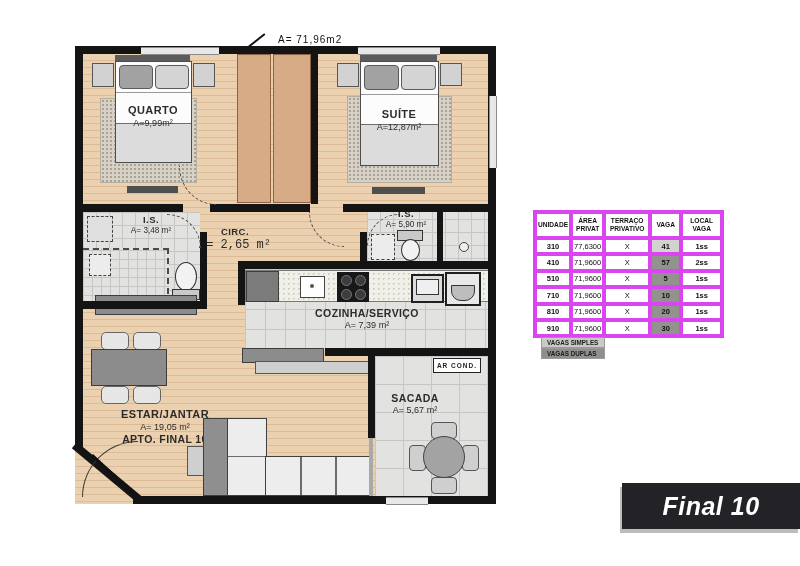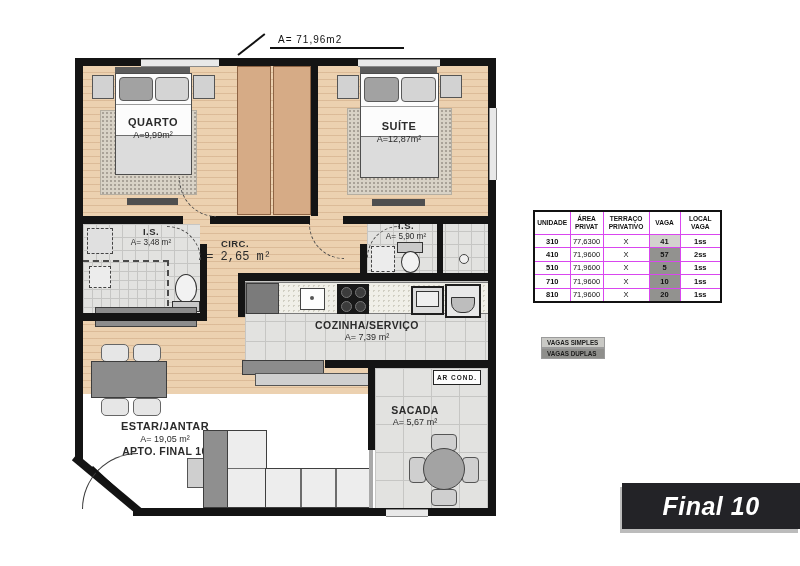--- a/index.html
+++ b/index.html
@@ -1,20 +1,20 @@
 <!DOCTYPE html>
 <html><head>
 <meta charset="utf-8">
 <style>
   html,body{margin:0;padding:0;background:#fff;}
   #page{position:relative;width:800px;height:566px;background:#fff;overflow:hidden;
         font-family:"Liberation Sans",sans-serif;color:#111;}
   .abs{position:absolute;}
   
-  #plan{position:absolute;left:75px;top:58px;width:421px;height:336px;}
+  #plan{position:absolute;left:75px;top:46px;width:421px;height:458px;}
   .wood{background-color:#ecd1b0;
         background-image:repeating-linear-gradient(180deg,rgba(160,108,66,.22) 0 1px,rgba(0,0,0,0) 1px 7px);}
   .tile{background-color:#e2e2e0;
         background-image:linear-gradient(#c6c6c4 1px,transparent 1px),linear-gradient(90deg,#c6c6c4 1px,transparent 1px);
         background-size:20px 20px;}
   .tile-sm{background-size:13px 13px;}
   .tile-lg{background-size:28px 28px;}
   .wall{background:#141414;}
   .window{background:#e8e8e8;border-top:1.5px solid #8a8a8a;border-bottom:1.5px solid #8a8a8a;}
   .window-v{background:#e8e8e8;border-left:1.5px solid #8a8a8a;border-right:1.5px solid #8a8a8a;}
@@ -59,21 +59,21 @@
           display:flex;align-items:center;justify-content:center;letter-spacing:1px;color:#222;}
   
   #title-line1{position:absolute;left:232px;top:9px;width:140px;text-align:center;
                font-size:15px;font-weight:700;letter-spacing:1px;border-bottom:2px solid #111;padding-bottom:2px;}
   #title-line2{position:absolute;left:270px;top:34px;width:122px;font-size:10px;font-weight:500;
                letter-spacing:1px;border-bottom:2px solid #111;padding:0 4px 2px 8px;}
   #title-diag{position:absolute;left:238px;top:54px;width:34px;height:2px;background:#111;
               transform:rotate(-38deg);transform-origin:left center;}
   
   #unit-table{position:absolute;left:533px;top:210px;border-collapse:collapse;border:2px solid #111;background:#fff;}
-  #unit-table th,#unit-table td{border:1px solid #d946ef;text-align:center;vertical-align:middle;padding:0 1px;}
+  #unit-table th,#unit-table td{border:4px solid #d946ef;text-align:center;vertical-align:middle;padding:0 1px;}
   #unit-table th{font-size:6.6px;font-weight:700;white-space:pre-line;line-height:1.25;height:22px;}
   #unit-table td{font-size:7.5px;font-weight:700;height:12.4px;}
   #unit-table td.c-area{font-weight:500;}
   #unit-table td[data-vaga="simples"]{background:#d2d2ce;}
   #unit-table td[data-vaga="duplas"]{background:#92928f;}
   .legend-box{position:absolute;width:64px;height:11px;font-size:6.3px;font-weight:700;
               display:flex;align-items:center;padding-left:5px;color:#1c1c1c;border:1px solid #9b9b9b;box-sizing:border-box;}
   
   #notes{position:absolute;left:78px;top:509px;font-size:13.2px;font-style:italic;font-weight:600;
          line-height:1.32;color:#050505;letter-spacing:.1px;}
@@ -297,20 +297,27 @@
         <td data-vaga="duplas">10</td>
         <td>1ss</td>
       </tr>
       <tr>
         <td>810</td>
         <td class="c-area">71,9600</td>
         <td class="c-area">X</td>
         <td data-vaga="duplas">20</td>
         <td>1ss</td>
       </tr>
+      <tr>
+        <td>910</td>
+        <td class="c-area">71,9600</td>
+        <td class="c-area">X</td>
+        <td data-vaga="duplas">30</td>
+        <td>1ss</td>
+      </tr>
     </tbody>
   </table>
 
   <div class="legend-box" style="left:541px;top:337px;background:#c9c9c5;">
     <span>VAGAS SIMPLES</span>
   </div>
   <div class="legend-box" style="left:541px;top:348px;background:#8f8f8c;">
     <span>VAGAS DUPLAS</span>
   </div>
 

